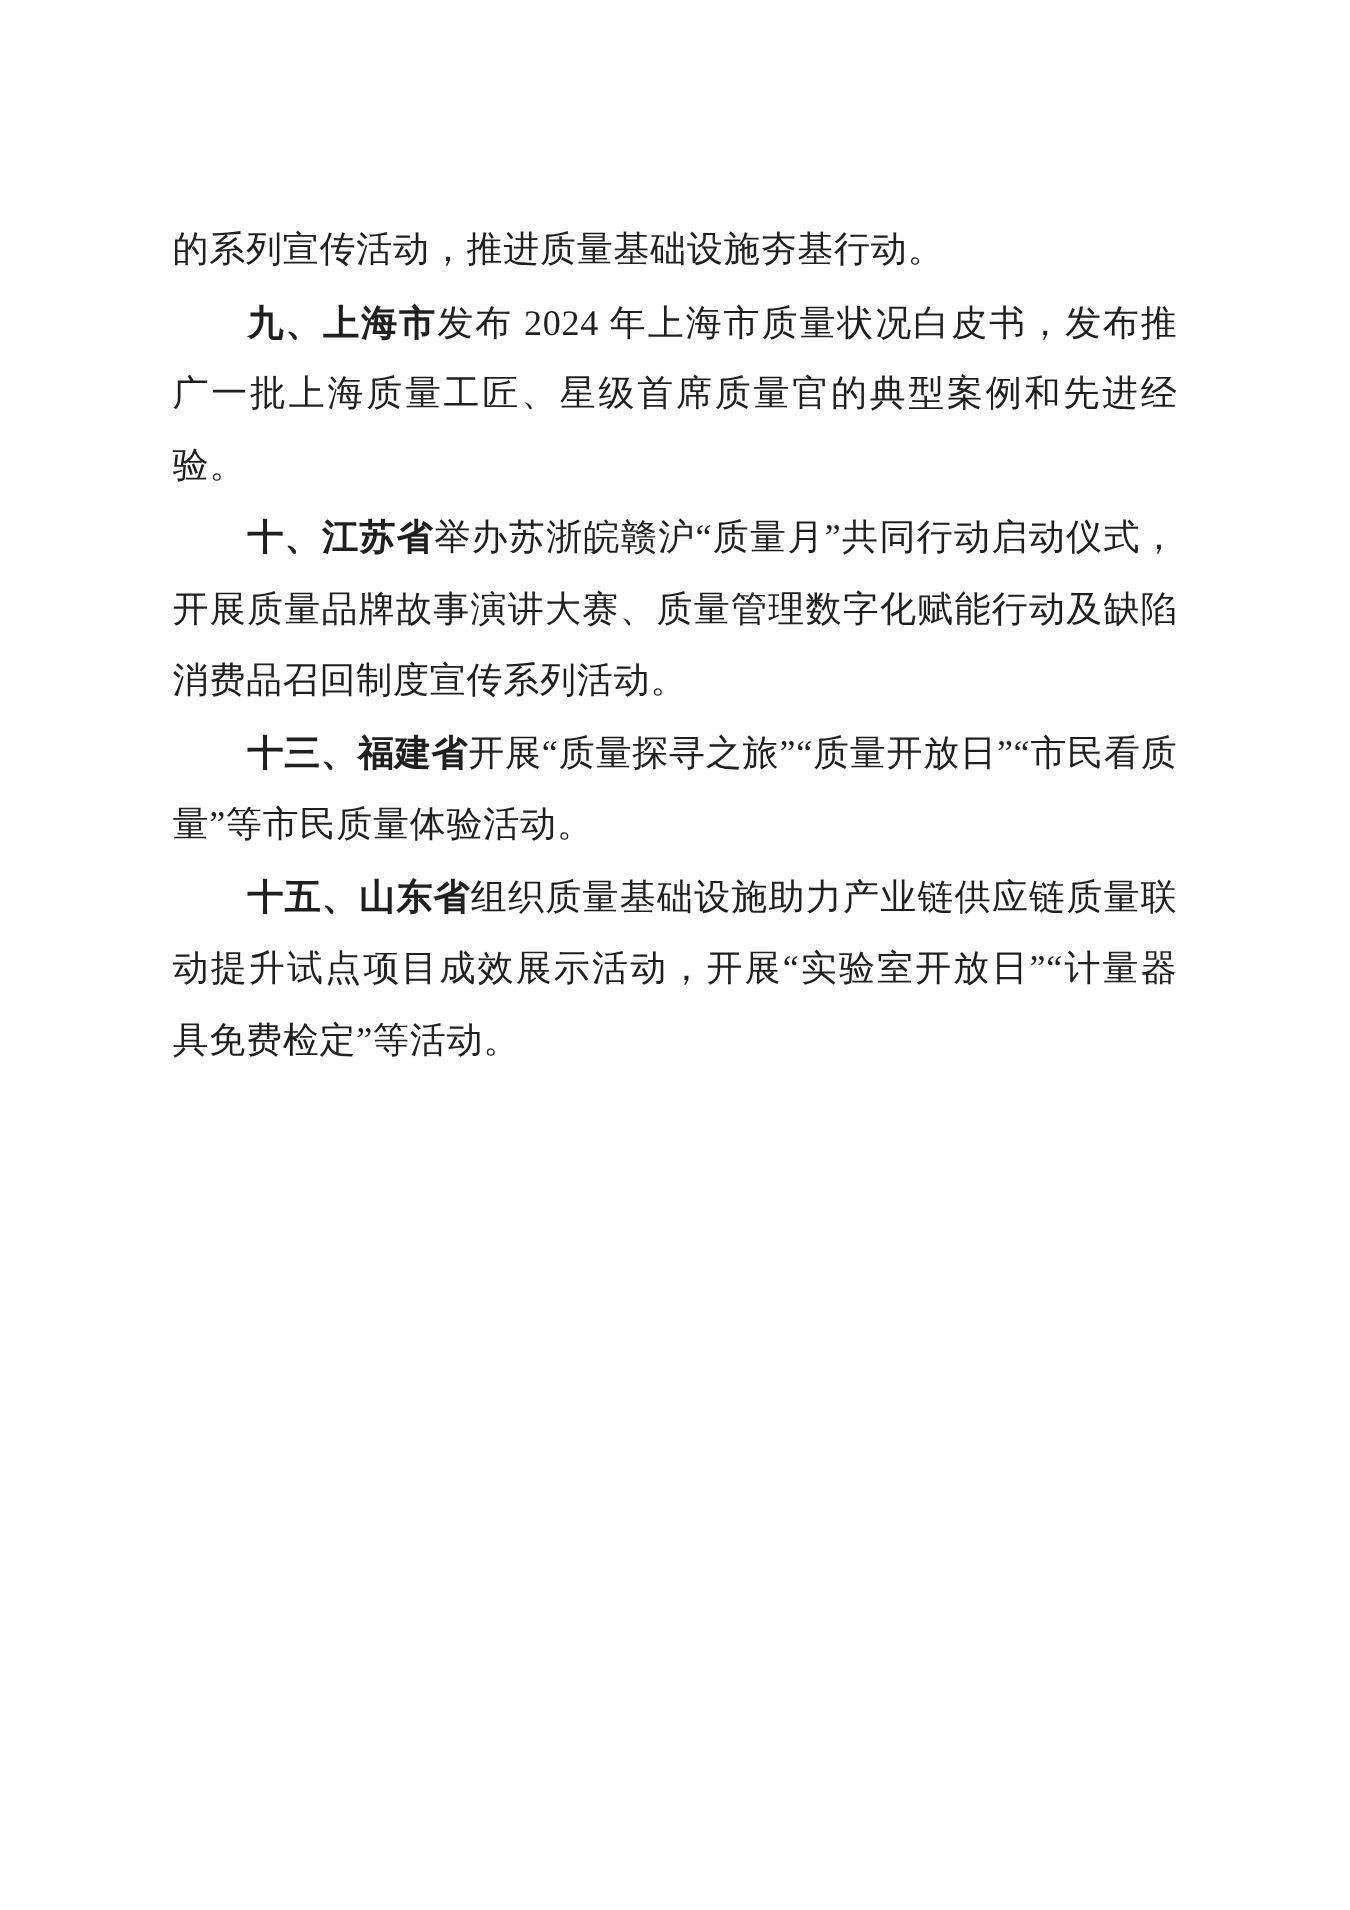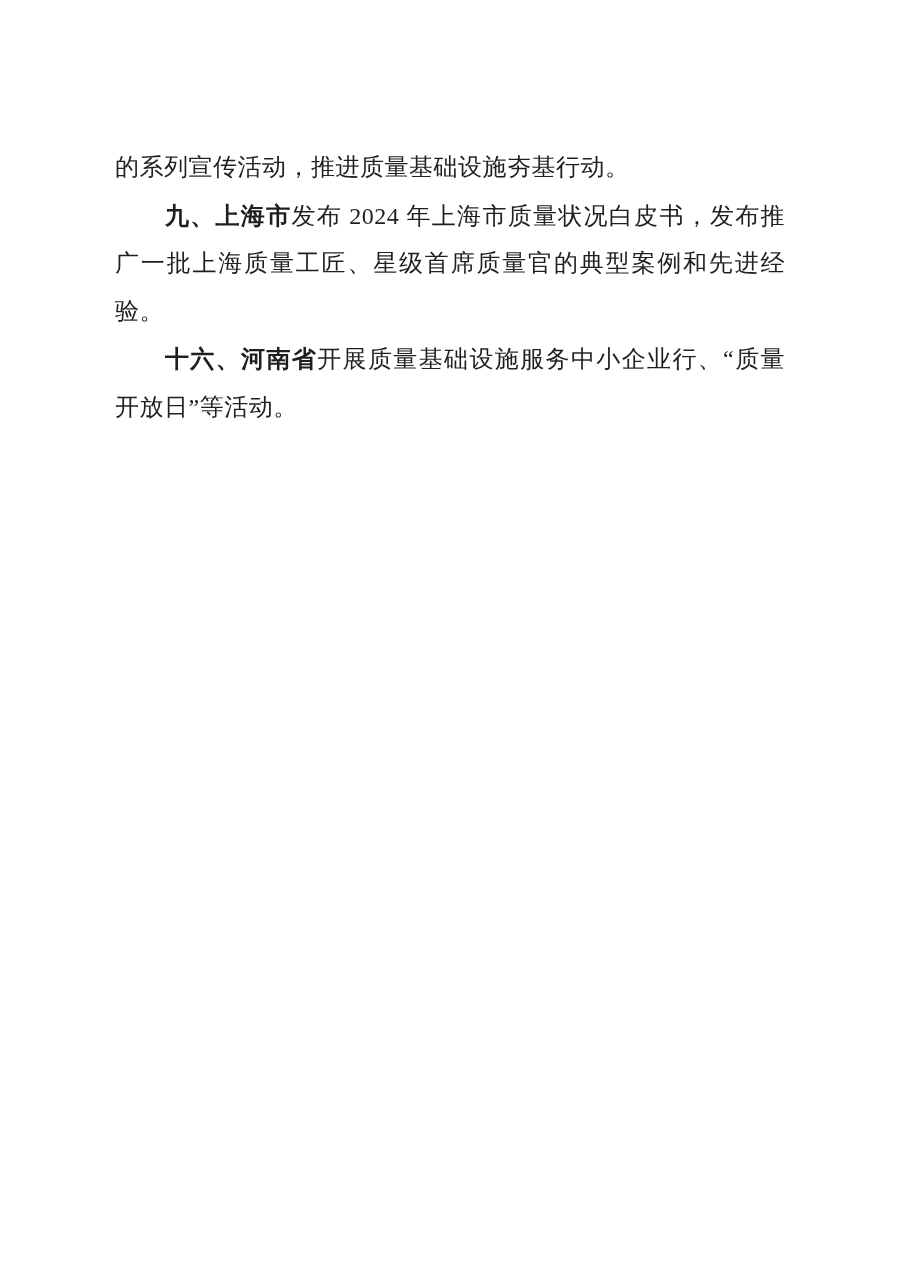--- a/index.html
+++ b/index.html
@@ -51,24 +51,26 @@
 </head>
 <body>
 
 <div class="page">
   <div class="content">
 
     <p class="para"><span class="lead"></span><span>的系列宣传活动，推进质量基础设施夯基行动。</span></p>
 
     <p class="para indent"><span class="lead">九、上海市</span><span>发布 2024 年上海市质量状况白皮书，发布推广一批上海质量工匠、星级首席质量官的典型案例和先进经验。</span></p>
 
+    <p class="para indent"><span class="lead">十、江苏省</span><span>举办苏浙皖赣沪“质量月”共同行动启动仪式，开展质量品牌故事演讲大赛、质量管理数字化赋能行动及缺陷消费品召回制度宣传系列活动。</span></p>
 
 
 
+    <p class="para indent"><span class="lead">十三、福建省</span><span>开展“质量探寻之旅”“质量开放日”“市民看质量”等市民质量体验活动。</span></p>
 
 
+    <p class="para indent"><span class="lead">十五、山东省</span><span>组织质量基础设施助力产业链供应链质量联动提升试点项目成效展示活动，开展“实验室开放日”“计量器具免费检定”等活动。</span></p>
 
-    <p class="para indent"><span class="lead">十六、河南省</span><span>开展质量基础设施服务中小企业行、“质量开放日”等活动。</span></p>
 
   </div>
 
   <div class="page-footer">— 19 —</div>
 </div>
 
 </body></html>

